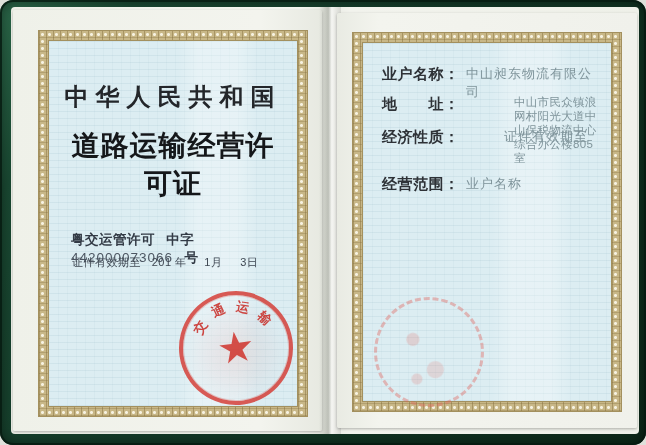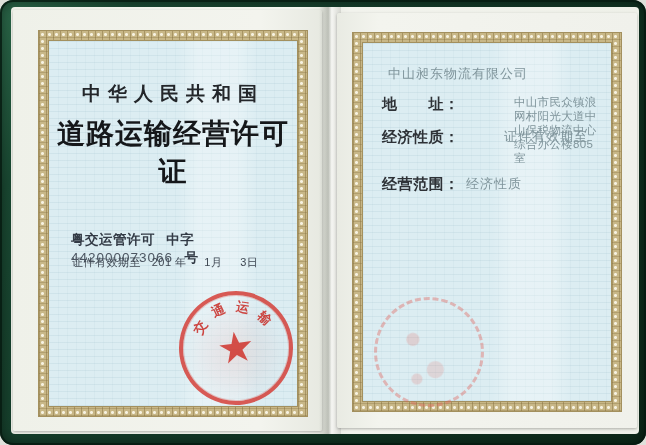--- a/index.html
+++ b/index.html
@@ -38,22 +38,22 @@
   
   .paper{position:absolute;inset:9px;border:1px solid #a3905e;
     background-color:#dcedf2;
     background-image:
       linear-gradient(90deg, rgba(255,255,255,0) 52%, rgba(255,255,255,.30) 60%, rgba(255,255,255,.30) 76%, rgba(255,255,255,0) 84%),
       repeating-linear-gradient(0deg, rgba(130,170,185,.14) 0 1px, rgba(0,0,0,0) 1px 7px),
       repeating-linear-gradient(90deg, rgba(130,170,185,.07) 0 1px, rgba(0,0,0,0) 1px 9px);}
 
   
   .country{position:absolute;left:0;right:0;top:40px;text-align:center;
-    font-family:"Liberation Serif",serif;font-weight:700;font-size:19px;letter-spacing:7px;color:#23262a;}
-  .main-title{position:absolute;left:0;right:0;top:74px;margin:0;text-align:center;
+    font-family:"Liberation Serif",serif;font-weight:700;font-size:24px;letter-spacing:7px;color:#23262a;}
+  .main-title{position:absolute;left:0;right:0;top:74px;margin:12px;text-align:center;
     font-size:28px;font-weight:900;letter-spacing:1px;color:#15171a;}
   .subtitle{position:absolute;left:0;right:0;top:138px;text-align:center;
     font-family:"Liberation Serif",serif;font-weight:700;font-size:19px;letter-spacing:4px;color:#23262a;}
   .license-line{position:absolute;left:22px;top:190px;font-size:13.5px;font-weight:700;color:#333b46;letter-spacing:.5px;}
   .license-line .num{font-weight:400;color:#4c5662;letter-spacing:1px;}
   .license-line span{margin-right:7px;margin-top:40px;}
   .validity{position:absolute;left:23px;top:214px;font-size:11px;color:#3e4752;white-space:pre;letter-spacing:.5px;}
   .issuer{position:absolute;left:131px;top:277px;font-size:15px;color:#22262b;letter-spacing:2px;z-index:3;}
   .issue-date{position:absolute;left:100px;top:311px;font-size:13px;color:#323b47;white-space:pre;letter-spacing:1px;z-index:3;}
 
@@ -122,36 +122,37 @@
       </div>
     </section>
 
     <div class="spine"></div>
 
     <section class="page right">
       <div class="frame">
         <div class="paper">
 
           <div class="field row-0">
+            <span class="label">业户名称：</span>
             <span class="value">中山昶东物流有限公司</span>
           </div>
 
           <div class="field row-1">
             <span class="label">地　　址：</span>
             <span class="value">中山市民众镇浪网村阳光大道中山保税物流中心综合办公楼805室</span>
           </div>
 
           <div class="field row-2">
             <span class="label">经济性质：</span>
             <span class="value">证件有效期至</span>
           </div>
 
           <div class="field row-3">
             <span class="label">经营范围：</span>
-            <span class="value">经济性质</span>
+            <span class="value">业户名称</span>
           </div>
 
           <div class="seal-faint"></div>
 
         </div>
       </div>
     </section>
 
   </div>
 </div>

